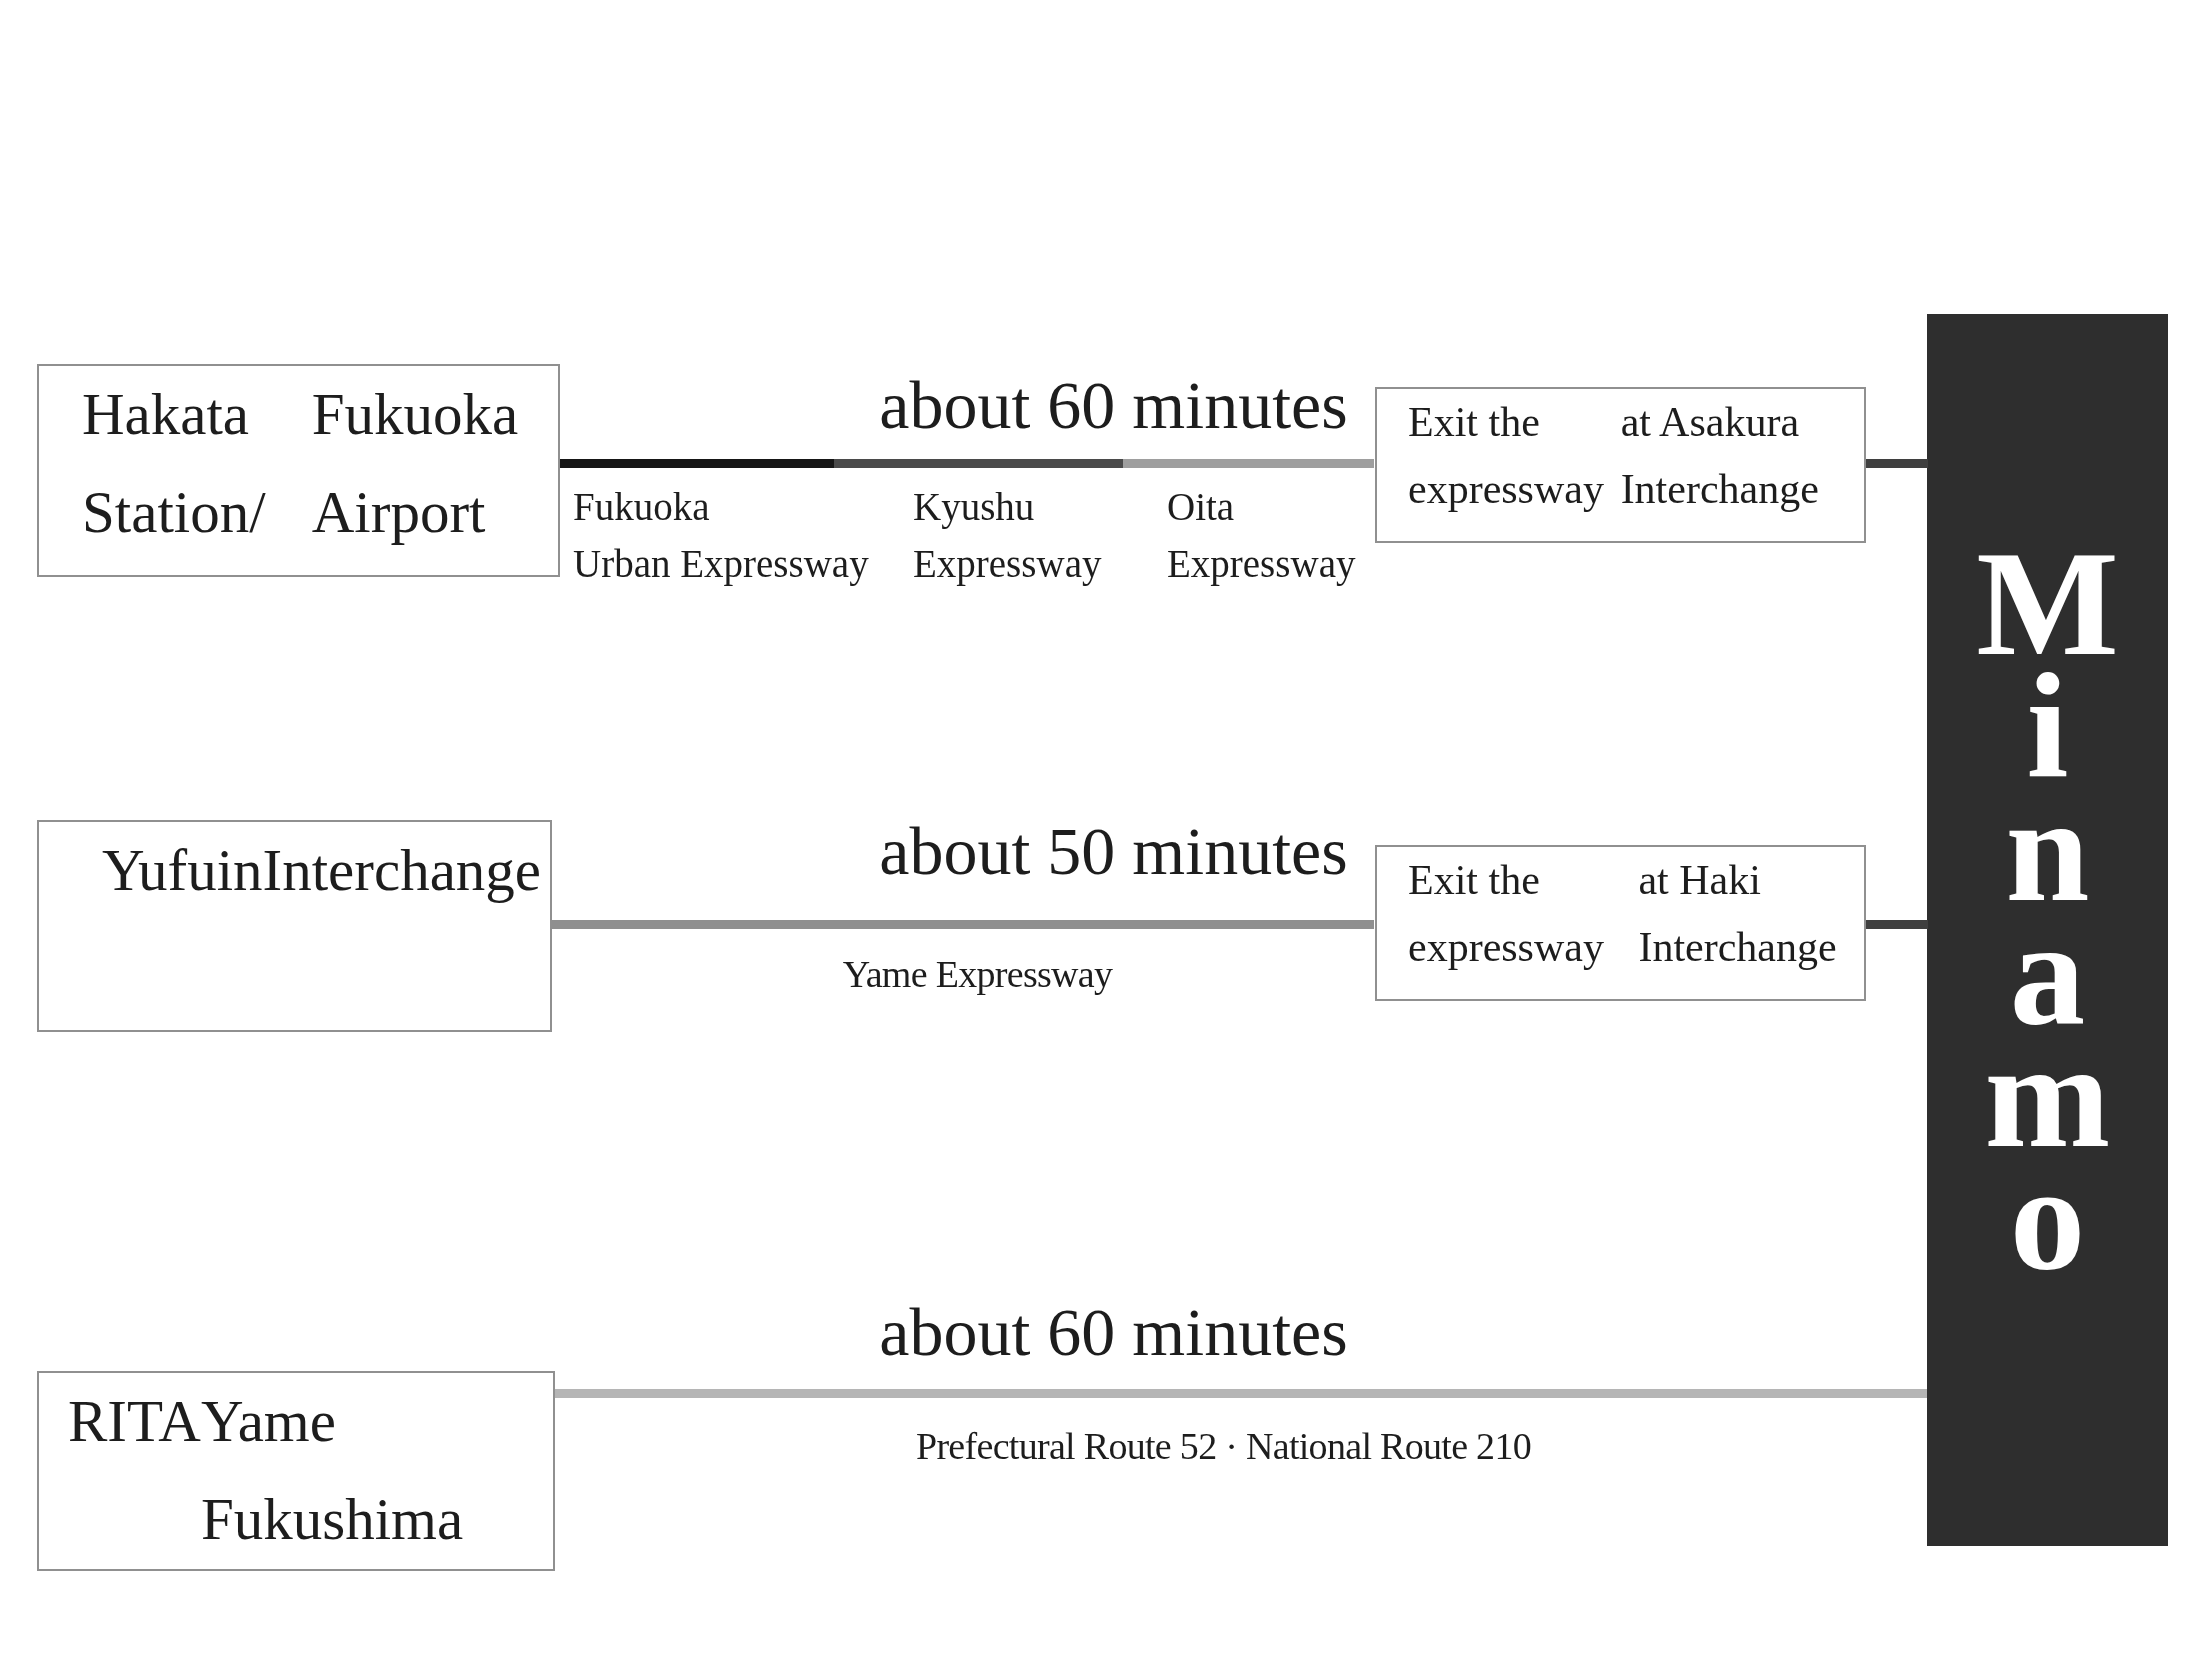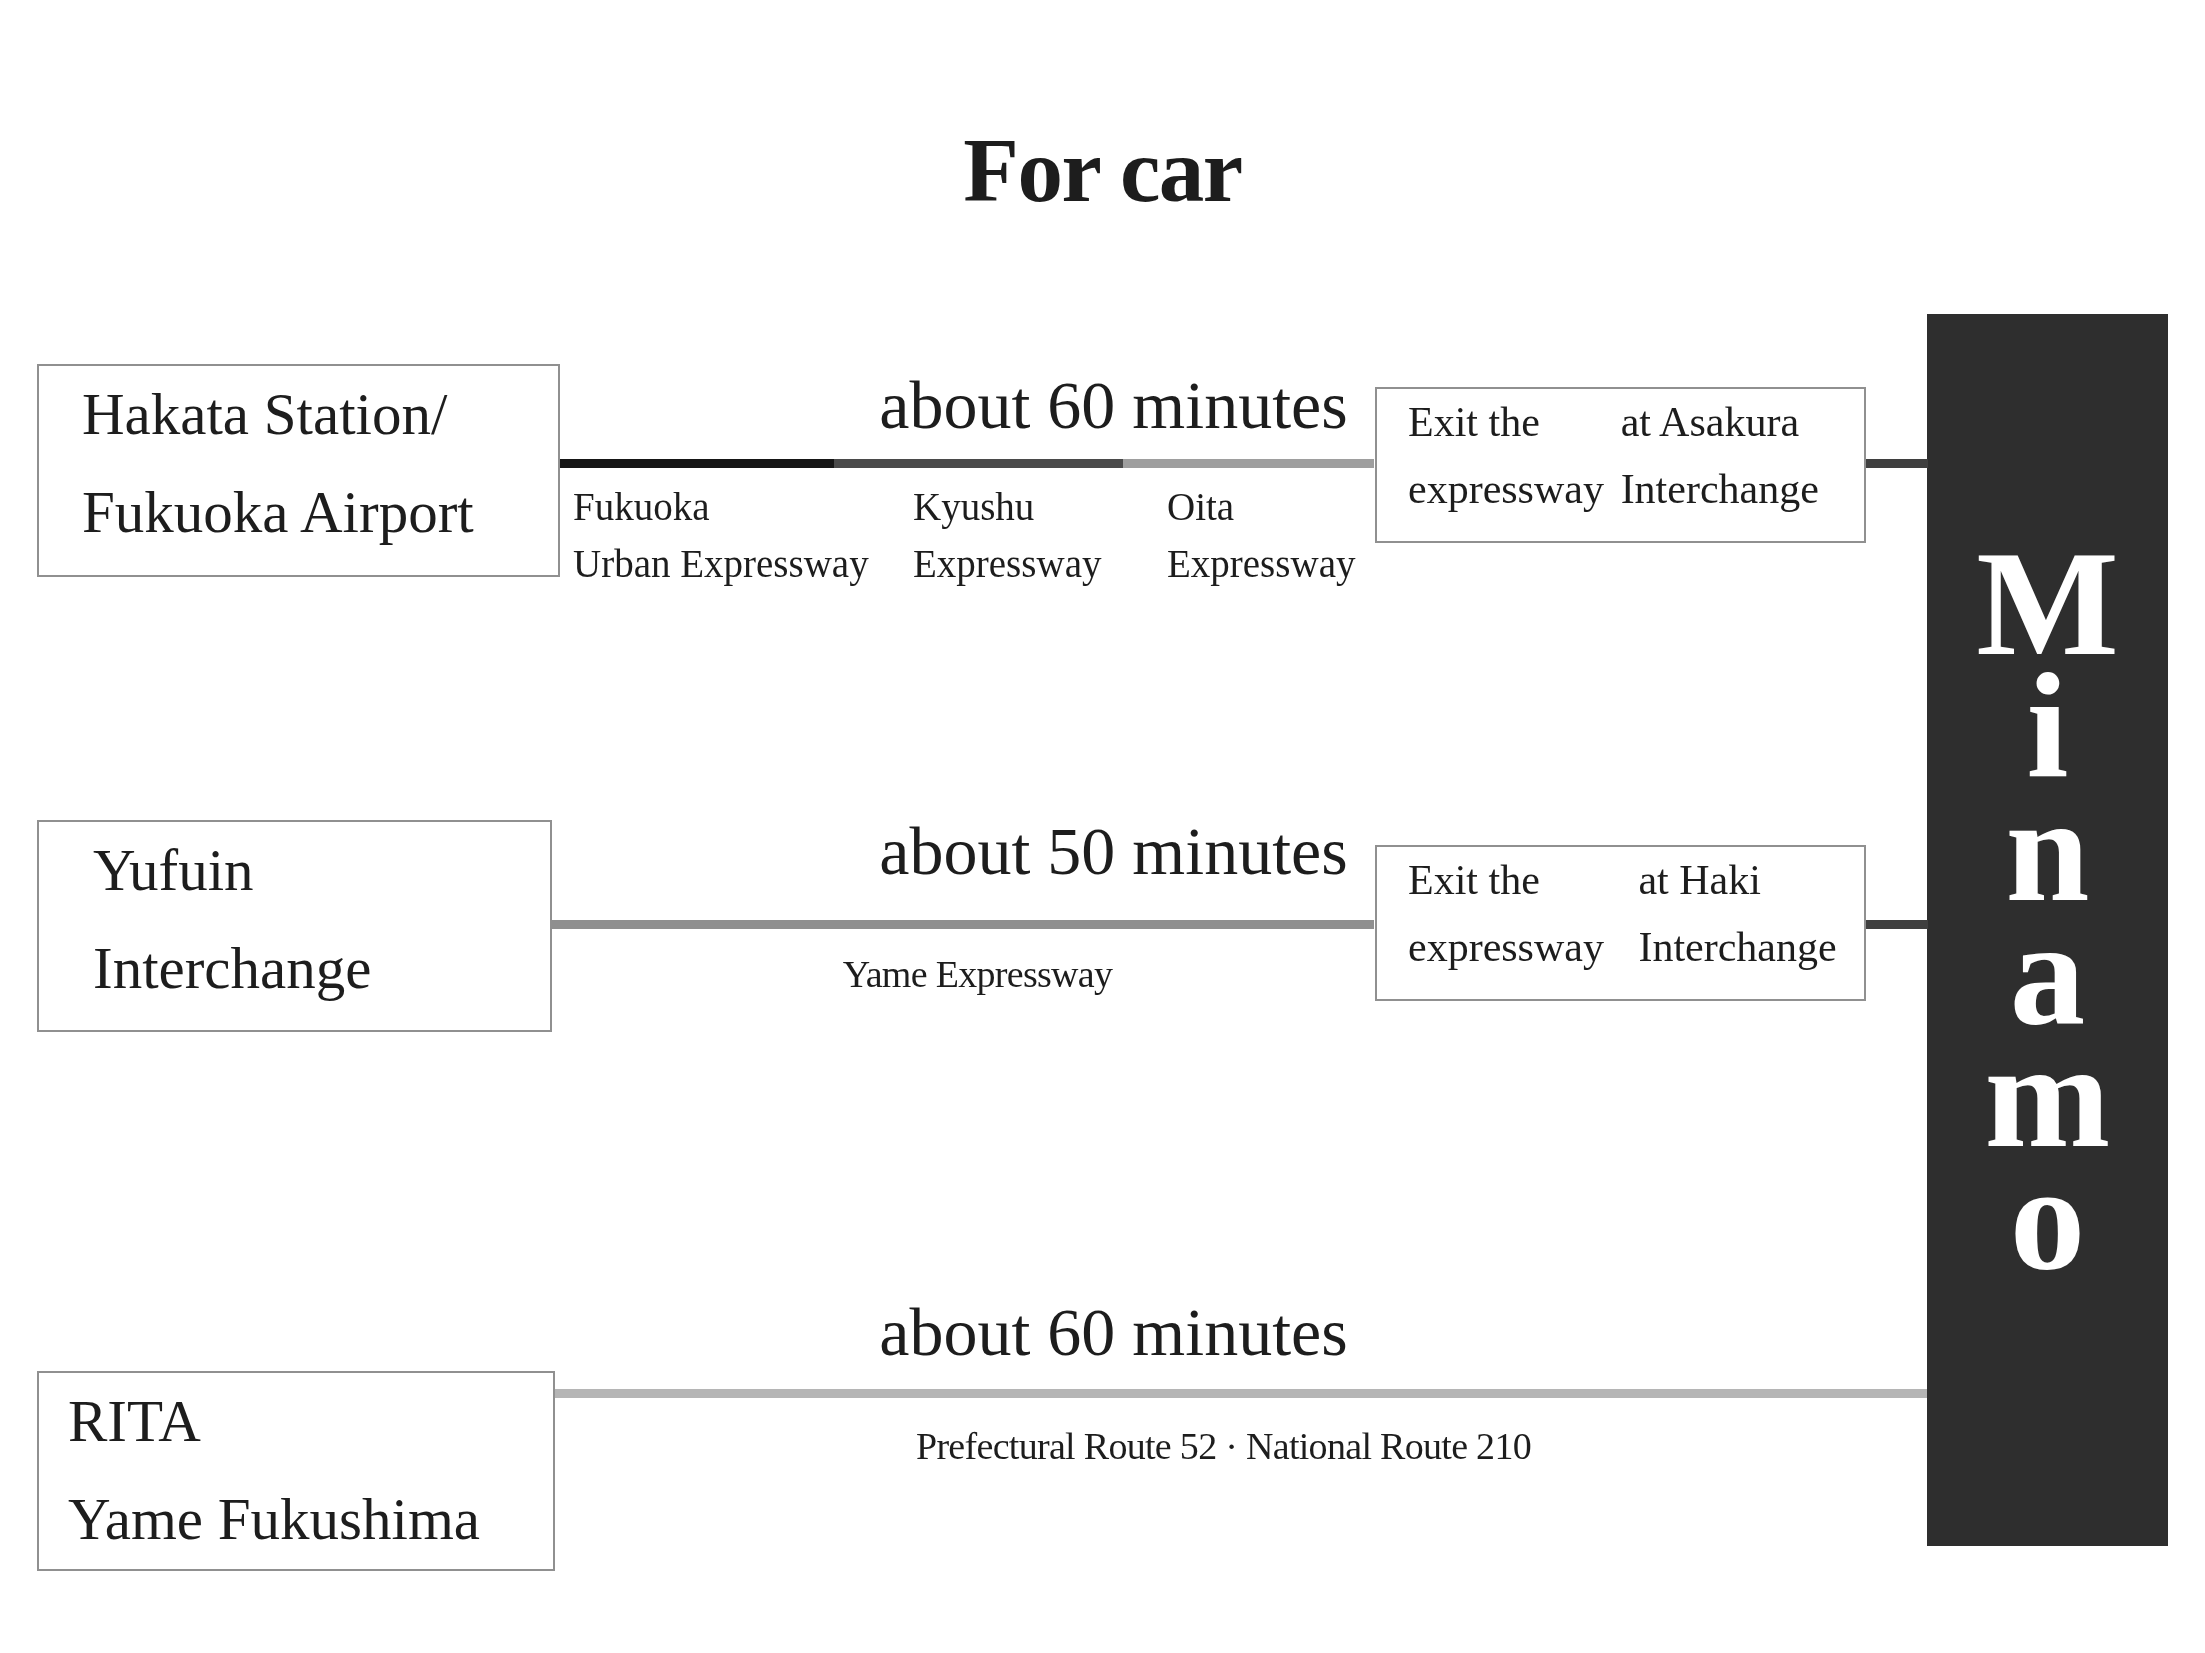--- a/index.html
+++ b/index.html
@@ -20,21 +20,22 @@
     font-weight:bold;
     letter-spacing:-1.5px;
     line-height:1;
   }
   .origin-box{
     position:absolute;
     box-sizing:border-box;
     border:2.2px solid #909090;
     background:#ffffff;
     display:flex;
-    flex-direction:column;
+    flex-direction:row;
+    justify-content:center;
     font-size:59px;
     line-height:1.66;
   }
   .exit-box{
     position:absolute;
     box-sizing:border-box;
     border:2.2px solid #909090;
     background:#ffffff;
     display:flex;
     flex-direction:row;
@@ -86,21 +87,20 @@
     font-size:151px;
     line-height:123px;
     font-weight:bold;
   }
 </style>
 </head>
 <body>
 
 <div class="canvas" style="color: rgb(29, 29, 29);">
 
-  <h1 class="title">For car</h1>
 
   <div class="dest-bar" style="background-color: rgb(46, 46, 46);">
     <div class="dest-letters" style="color: rgb(255, 255, 255);">
       <span>M</span>
       <span>i</span>
       <span>n</span>
       <span>a</span>
       <span>m</span>
       <span>o</span>
     </div>

